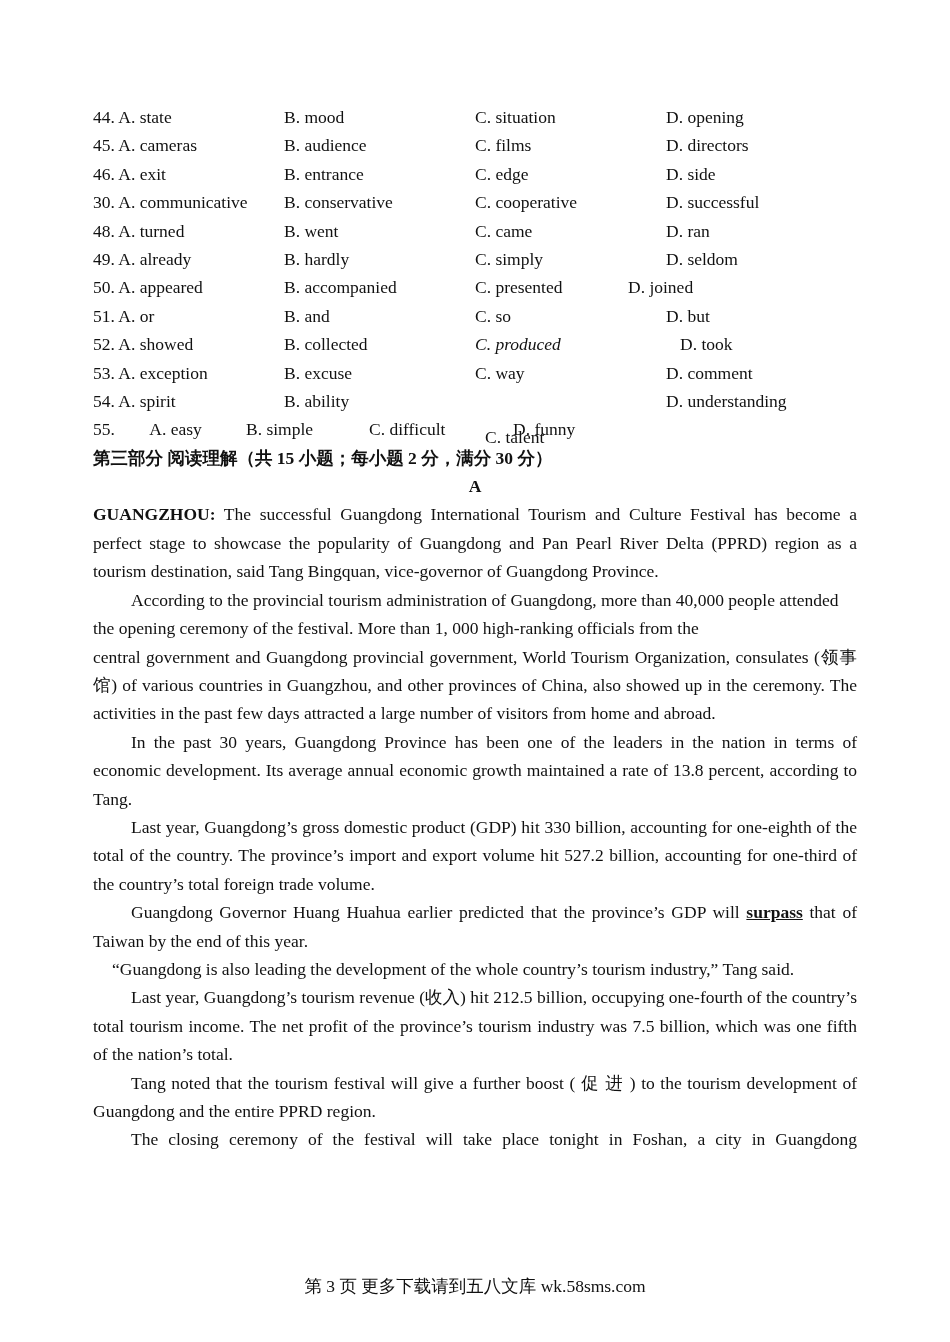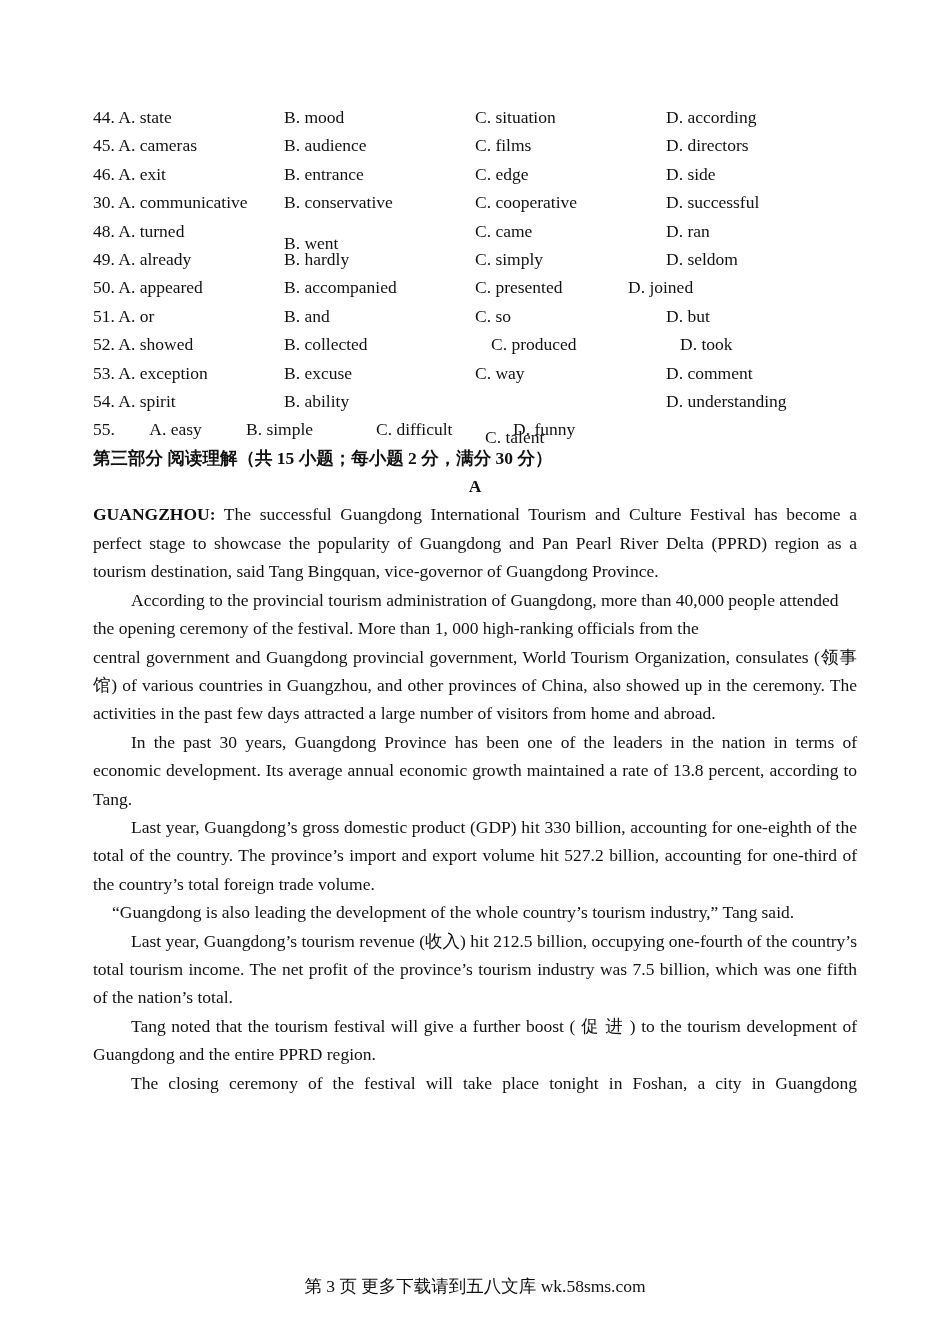--- a/index.html
+++ b/index.html
@@ -25,21 +25,21 @@
 </style>
 </head>
 <body>
 
 <div class="page">
   <div id="qlist">
       <div class="opt-row">
         <span style="left: 0px;"><span style="position: static;">44.</span> <span style="position: static;">A. state</span></span>
         <span style="left: 191px;">B. mood</span>
         <span style="left: 382px;">C. situation</span>
-        <span style="left: 573px;">D. according</span>
+        <span style="left: 573px;">D. opening</span>
       </div>
       <div class="opt-row">
         <span style="left: 0px;"><span style="position: static;">45.</span> <span style="position: static;">A. cameras</span></span>
         <span style="left: 191px;">B. audience</span>
         <span style="left: 382px;">C. films</span>
         <span style="left: 573px;">D. directors</span>
       </div>
       <div class="opt-row">
         <span style="left: 0px;"><span style="position: static;">46.</span> <span style="position: static;">A. exit</span></span>
         <span style="left: 191px;">B. entrance</span>
@@ -47,21 +47,21 @@
         <span style="left: 573px;">D. side</span>
       </div>
       <div class="opt-row">
         <span style="left: 0px;"><span style="position: static;">30.</span> <span style="position: static;">A. communicative</span></span>
         <span style="left: 191px;">B. conservative</span>
         <span style="left: 382px;">C. cooperative</span>
         <span style="left: 573px;">D. successful</span>
       </div>
       <div class="opt-row">
         <span style="left: 0px;"><span style="position: static;">48.</span> <span style="position: static;">A. turned</span></span>
-        <span style="left: 191px; margin-top: 12px;">B. went</span>
+        <span style="left: 191px;">B. went</span>
         <span style="left: 382px;">C. came</span>
         <span style="left: 573px;">D. ran</span>
       </div>
       <div class="opt-row">
         <span style="left: 0px;"><span style="position: static;">49.</span> <span style="position: static;">A. already</span></span>
         <span style="left: 191px;">B. hardly</span>
         <span style="left: 382px;">C. simply</span>
         <span style="left: 573px;">D. seldom</span>
       </div>
       <div class="opt-row">
@@ -72,50 +72,51 @@
       </div>
       <div class="opt-row">
         <span style="left: 0px;"><span style="position: static;">51.</span> <span style="position: static;">A. or</span></span>
         <span style="left: 191px;">B. and</span>
         <span style="left: 382px;">C. so</span>
         <span style="left: 573px;">D. but</span>
       </div>
       <div class="opt-row">
         <span style="left: 0px;"><span style="position: static;">52.</span> <span style="position: static;">A. showed</span></span>
         <span style="left: 191px; text-align: center;">B. collected</span>
-        <span style="left: 398px;">C. produced</span>
+        <span style="left: 382px; font-style: italic;">C. produced</span>
         <span style="left: 587px;">D. took</span>
       </div>
       <div class="opt-row">
         <span style="left: 0px;"><span style="position: static;">53.</span> <span style="position: static;">A. exception</span></span>
         <span style="left: 191px;">B. excuse</span>
         <span style="left: 382px;">C. way</span>
         <span style="left: 573px;">D. comment</span>
       </div>
       <div class="opt-row">
         <span style="left: 0px;"><span style="position: static;">54.</span> <span style="position: static;">A. spirit</span></span>
         <span style="left: 191px;">B. ability</span>
         <span style="left: 392px; margin-top: 36px;">C. talent</span>
         <span style="left: 573px;">D. understanding</span>
       </div>
       <div class="opt-row">
         <span style="left: 0px;"><span style="position: static;">55.</span> <span style="position: static; margin-left: 30px;">A. easy</span></span>
         <span style="left: 153px;">B. simple</span>
-        <span style="left: 283px;">C. difficult</span>
+        <span style="left: 276px;">C. difficult</span>
         <span style="left: 420px;">D. funny</span>
       </div>
     </div>
 
   <div class="section-title">第三部分  阅读理解（共 15 小题；每小题 2 分，满分 30 分）</div>
   <div class="passage-label">A</div>
 
   <p><span class="lead">GUANGZHOU:</span><span> The successful Guangdong International Tourism and Culture Festival has become a perfect stage to showcase the popularity of Guangdong and Pan Pearl River Delta (PPRD) region as a tourism destination, said Tang Bingquan, vice-governor of Guangdong Province.</span></p>
   <p class="indent" style="text-align:left;">According to the provincial tourism administration of Guangdong, more than 40,000 people attended the opening ceremony of the festival. More than 1, 000 high-ranking officials from the</p>
   <p>central government and Guangdong provincial government, World Tourism Organization, consulates (领事馆) of various countries in Guangzhou, and other provinces of China, also showed up in the ceremony. The activities in the past few days attracted a large number of visitors from home and abroad.</p>
   <p class="indent">In the past 30 years, Guangdong Province has been one of the leaders in the nation in terms of economic development. Its average annual economic growth maintained a rate of 13.8 percent, according to Tang.</p>
   <p class="indent">Last year, Guangdong’s gross domestic product (GDP) hit 330 billion, accounting for one-eighth of the total of the country. The province’s import and export volume hit 527.2 billion, accounting for one-third of the country’s total foreign trade volume.</p>
+  <p class="indent"><span>Guangdong Governor Huang Huahua earlier predicted that the province’s GDP will </span><span class="uline">surpass</span><span> that of Taiwan by the end of this year.</span></p>
   <p class="small-indent">“Guangdong is also leading the development of the whole country’s tourism industry,” Tang said.</p>
   <p class="indent">Last year, Guangdong’s tourism revenue (收入) hit 212.5 billion, occupying one-fourth of the country’s total tourism income. The net profit of the province’s tourism industry was 7.5 billion, which was one fifth of the nation’s total.</p>
   <p class="indent">Tang noted that the tourism festival will give a further boost ( 促 进 ) to the tourism development of Guangdong and the entire PPRD region.</p>
   <p class="indent" style="text-align:justify;text-align-last:justify;">The closing ceremony of the festival will take place tonight in Foshan, a city in Guangdong</p>
 </div>
 
 <div class="footer">第 3 页 更多下载请到五八文库 wk.58sms.com</div>
 
 </body></html>

